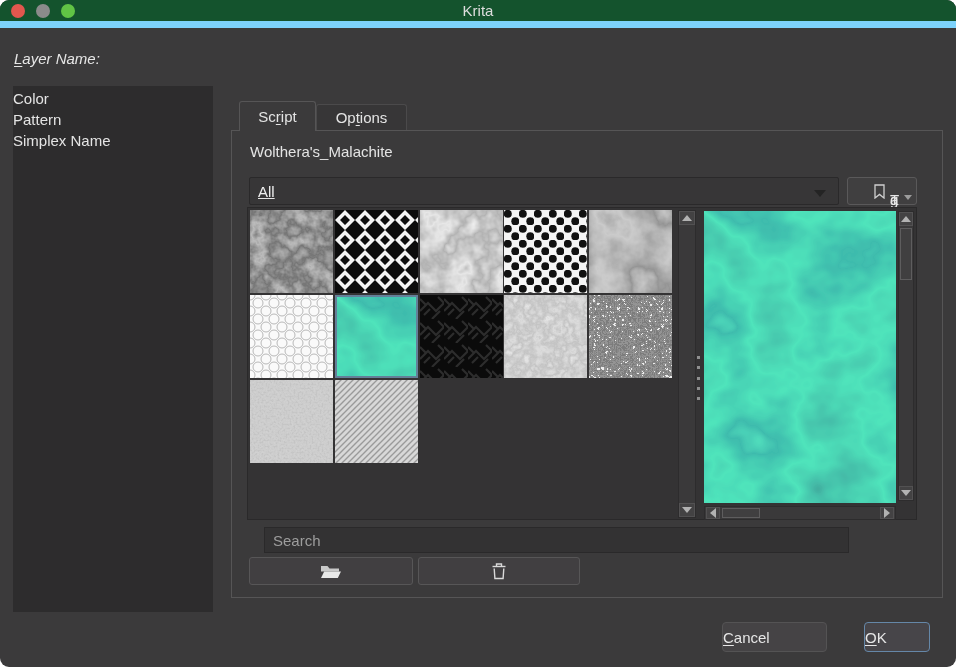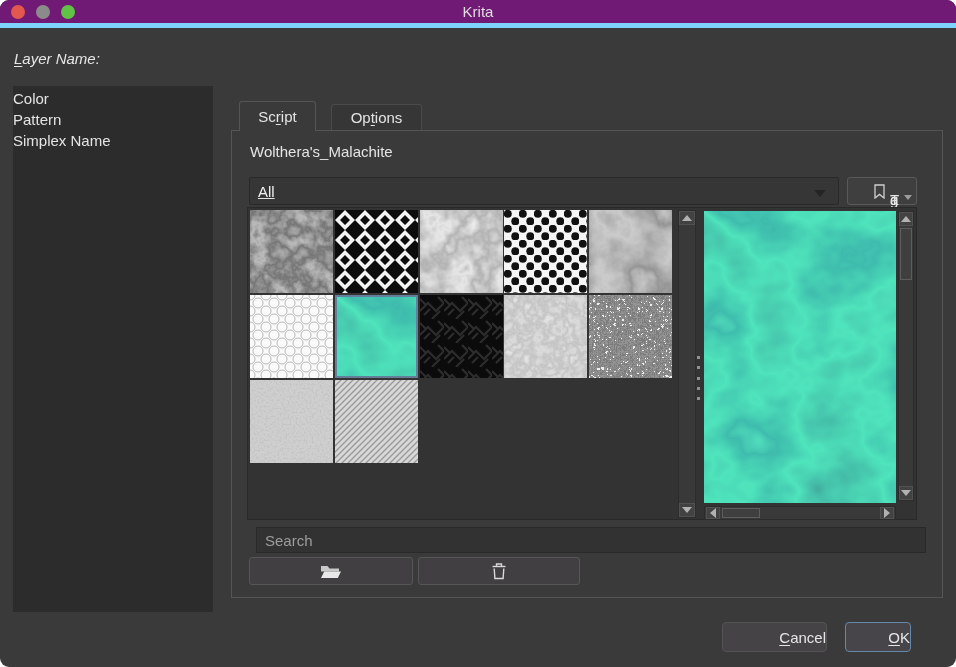--- a/index.html
+++ b/index.html
@@ -4,21 +4,21 @@
 <style>
   * { margin:0; padding:0; box-sizing:border-box; }
   html,body { width:956px; height:667px; background:#ffffff; }
   body { font-family:"Liberation Sans","DejaVu Sans",sans-serif; overflow:hidden; }
 
   .window{ position:relative; width:956px; height:667px; background:#3b3a3b;
            border-radius:9px; overflow:hidden; color:#e4e4e4; font-size:15px; }
 
   
   .titlebar{ position:absolute; left:0; top:0; width:956px; height:28px;
-             background:#701a75; border-bottom:5px solid #7dd3fc;
+             background:#14532d; border-bottom:7px solid #7dd3fc;
              display:flex; align-items:center; }
   .lights{ display:flex; gap:11px; margin-left:11px; }
   .light{ width:14px; height:14px; border-radius:50%; }
   .light.red{ background:#e2574e; }
   .light.gray{ background:#8b8b8b; }
   .light.green{ background:#61c345; }
   .win-title{ position:absolute; left:0; right:0; text-align:center;
               color:#dedede; font-size:15px; }
 
   
@@ -33,21 +33,21 @@
   .gen-list{ position:absolute; left:13px; top:86px; width:200px; height:526px;
              background:#2d2c2d; padding-top:2px; }
   .gen-item{ height:21px; line-height:21px; color:#e4e4e4;
              white-space:nowrap; }
   .gen-item.selected{ background:#5f7e99; color:#ffffff; }
 
   
   .tab{ position:absolute; display:flex; align-items:center; justify-content:center;
         border:1px solid #565556; border-bottom:none; border-radius:3px 3px 0 0; }
   .tab.active{ left:239px; top:101px; width:77px; height:30px; background:#3b3a3b; z-index:3; }
-  .tab.inactive{ left:331px; top:104px; width:91px; height:26px; background:#373637;
+  .tab.inactive{ left:316px; top:104px; width:91px; height:26px; background:#373637;
                  border-color:#4b4a4b; z-index:1; }
   .panel{ position:absolute; left:231px; top:130px; width:712px; height:468px;
           border:1px solid #565556; z-index:2; background:#3b3a3b; }
   .panel *{ position:absolute; }
 
   .res-name{ left:18px; top:12px; color:#e4e4e4; }
 
   .combo{ left:17px; top:46px; width:590px; height:28px; background:#373637;
           border:1px solid #2a292a; border-radius:2px; display:flex; align-items:center;text-decoration:underline; }
   .combo .val{ position:static; margin-left:8px; color:#efefef; }
@@ -102,36 +102,36 @@
   .pv-vscroll .thumb{ left:1px; top:16px; width:12px; height:52px;
                       border:1px solid #5e5d5e; background:#403f40; }
 
   .hscroll{ left:456px; top:298px; width:192px; height:14px; background:#3a393a;
             border:1px solid #2d2c2d; }
   .hscroll .left{ left:1px; top:0; width:14px; height:12px; }
   .hscroll .right{ right:1px; top:0; width:14px; height:12px; }
   .hscroll .thumb{ left:17px; top:1px; width:38px; height:10px;
                    border:1px solid #5e5d5e; background:#403f40; }
 
-  .search{ left:24px; top:396px; width:670px; height:26px; background:#333233;
+  .search{ left:32px; top:396px; width:585px; height:26px; background:#333233;
            border:1px solid #2a292a; color:#e6e6e6; padding:0 8px; font-size:15px;
            font-family:"Liberation Sans",sans-serif; outline:none; }
   .search::placeholder{ color:#9d9d9d; opacity:1; }
 
   .icon-btn{ top:426px; height:28px; background:#413f41; border:1px solid #575657;
              border-radius:3px; display:flex; align-items:center; justify-content:center; }
   .icon-btn svg{ position:static; }
   .import-btn{ left:17px; width:164px; }
   .delete-btn{ left:186px; width:162px; }
 
   
   .btn{ position:absolute; top:622px; height:30px; display:flex; align-items:center;
-        justify-content:flex-end; border-radius:4px; color:#e6e6e6; font-size:15px; }
+        justify-content:flex-start; border-radius:4px; color:#e6e6e6; font-size:15px; }
   .cancel{ left:722px; width:105px; background:#454345; border:1px solid #545354; }
-  .ok{ left:845px; width:66px; background:#474549; border:1px solid #6587a8; }
+  .ok{ left:864px; width:66px; background:#474549; border:1px solid #6587a8; }
 </style>
 </head>
 <body>
 
 <div class="window">
 
   <svg width="0" height="0" style="position:absolute">
     <defs>
       <filter id="f-malachite" x="0%" y="0%" width="100%" height="100%">
         <feTurbulence type="fractalNoise" baseFrequency="0.011 0.014" numOctaves="4" seed="7"></feTurbulence>

